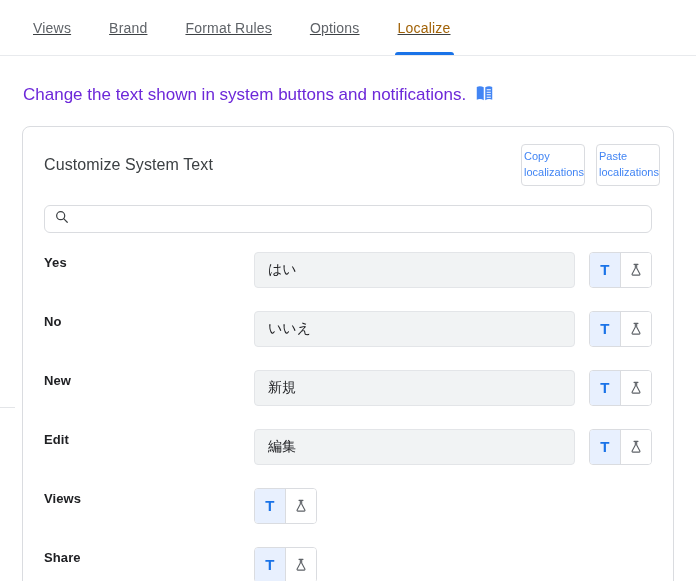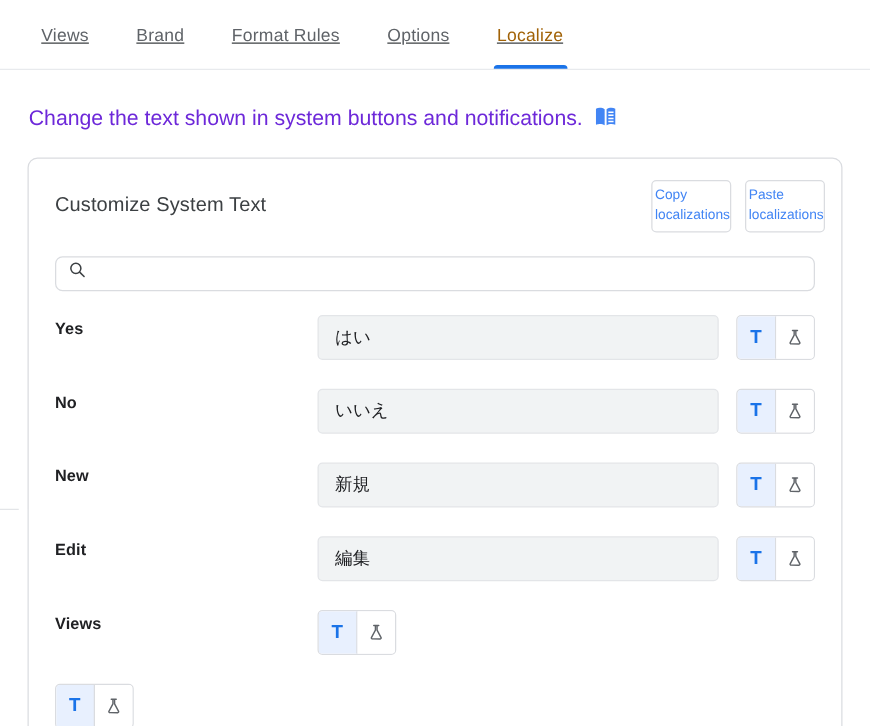--- a/index.html
+++ b/index.html
@@ -258,20 +258,21 @@
         <button class="toggle-btn text-mode">T</button>
         <button class="toggle-btn">
           <svg width="16" height="16" viewBox="0 0 24 24" fill="none">
               <path d="M9 3.5h6M11 3.5v5.6l-4.8 9a1.1 1.1 0 0 0 1 1.6h9.6a1.1 1.1 0 0 0 1-1.6l-4.8-9V3.5" stroke="#5f6368" stroke-width="1.7" stroke-linecap="round" stroke-linejoin="round"></path>
             </svg>
         </button>
       </div>
     </div>
 
     <div class="row">
+      <div class="row-label">Share</div>
       <div class="toggle-group">
         <button class="toggle-btn text-mode">T</button>
         <button class="toggle-btn">
           <svg width="16" height="16" viewBox="0 0 24 24" fill="none">
               <path d="M9 3.5h6M11 3.5v5.6l-4.8 9a1.1 1.1 0 0 0 1 1.6h9.6a1.1 1.1 0 0 0 1-1.6l-4.8-9V3.5" stroke="#5f6368" stroke-width="1.7" stroke-linecap="round" stroke-linejoin="round"></path>
             </svg>
         </button>
       </div>
     </div>
 

